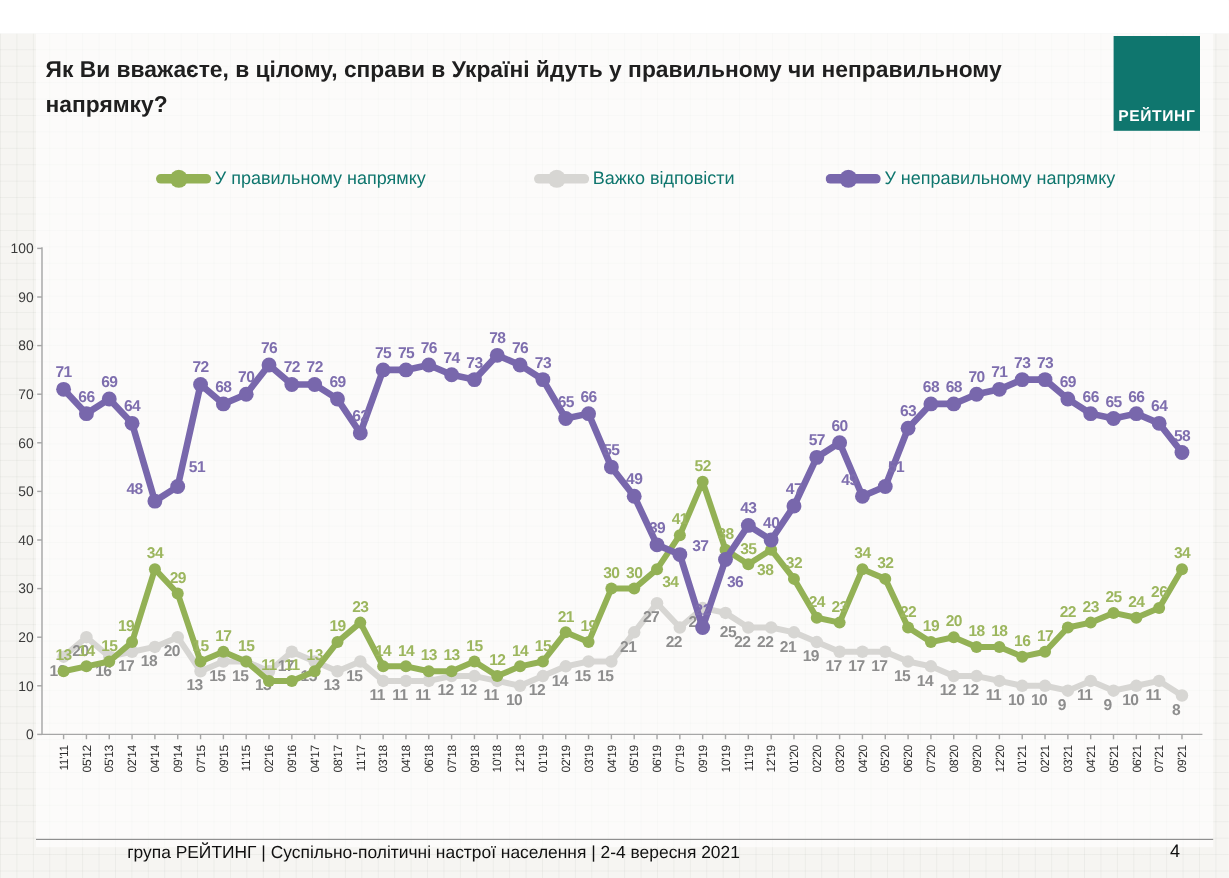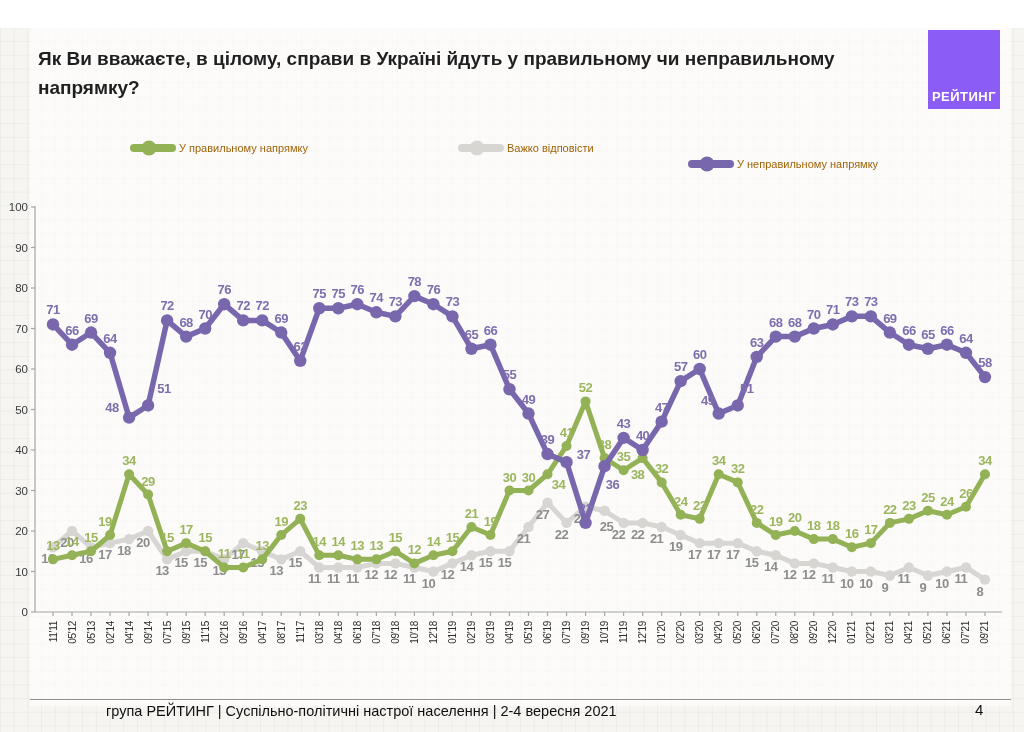--- a/index.html
+++ b/index.html
@@ -13,30 +13,30 @@
     background-size:13.7px 13.7px;
     position:relative;
   }
   .topstrip{position:absolute;left:0;top:0;width:1024px;height:28px;background:#ffffff;}
   .slide{position:absolute;left:30px;top:28px;width:981px;height:678px;background:rgba(255,255,255,0.62);}
   .title{
     position:absolute;left:38px;top:45px;width:890px;
     font-size:19px;font-weight:bold;color:#1f1f1f;line-height:1.5;letter-spacing:0;
   }
   .logo{
-    position:absolute;left:928px;top:30px;width:72px;height:79px;background:#8b5cf6;
+    position:absolute;left:928px;top:30px;width:72px;height:79px;background:#0f766e;
   }
   .logo span{
     position:absolute;left:0;right:0;bottom:5px;text-align:center;
     color:#ffffff;font-weight:bold;font-size:13px;letter-spacing:0.5px;
   }
   .legend{position:absolute;left:0;top:0;}
   .legend-item{position:absolute;display:flex;align-items:center;white-space:nowrap;}
   .legend-item svg{margin-right:3px;}
-  .legend-item .ltxt{font-size:11px;color:#a16207;}
+  .legend-item .ltxt{font-size:15px;color:#0f766e;}
   #chart{position:absolute;left:0;top:0;}
   .axis{stroke:#a6a6a6;stroke-width:1.2;fill:none;}
   .ylab{font-size:11.5px;fill:#3a3a3a;font-family:"Liberation Sans","DejaVu Sans",sans-serif;}
   .xlab{font-size:10px;fill:#2d2d2d;font-family:"Liberation Sans","DejaVu Sans",sans-serif;letter-spacing:-0.3px;}
   .dlab{font-size:13px;font-weight:bold;font-family:"Liberation Sans","DejaVu Sans",sans-serif;letter-spacing:-0.5px;text-anchor:middle;}
   .footline{position:absolute;left:30px;top:699px;width:981px;height:1px;background:#8f8f8f;}
   .footer{position:absolute;left:84px;top:703px;font-size:14.5px;color:#101010;margin-left:22px;}
   .pagenum{position:absolute;left:975px;top:701px;font-size:15px;color:#101010;}
 </style>
 </head>
@@ -52,28 +52,28 @@
 </div>
 
 <div class="legend">
   <div class="legend-item" style="left:130px;top:140px;">
     <svg width="46" height="16">
       <line x1="4" y1="8" x2="42" y2="8" stroke-width="8" stroke-linecap="round" stroke="#93b155"></line>
       <circle cx="19" cy="8" r="7.5" fill="#93b155"></circle>
     </svg>
     <span class="ltxt">У правильному напрямку</span>
   </div>
-  <div class="legend-item" style="left:458px;top:140px;text-align:right;">
+  <div class="legend-item" style="left:445px;top:140px;text-align:right;">
     <svg width="46" height="16">
       <line x1="4" y1="8" x2="42" y2="8" stroke-width="8" stroke-linecap="round" stroke="#d7d6d3"></line>
       <circle cx="19" cy="8" r="7.5" fill="#d7d6d3"></circle>
     </svg>
     <span class="ltxt">Важко відповісти</span>
   </div>
-  <div class="legend-item" style="left:688px;top:156px;align-items:center;">
+  <div class="legend-item" style="left:688px;top:140px;align-items:center;">
     <svg width="46" height="16">
       <line x1="4" y1="8" x2="42" y2="8" stroke-width="8" stroke-linecap="round" stroke="#7867ac"></line>
       <circle cx="19" cy="8" r="7.5" fill="#7867ac"></circle>
     </svg>
     <span class="ltxt">У неправильному напрямку</span>
   </div>
 </div>
 
 <svg id="chart" width="1024" height="732" viewBox="0 0 1024 732">
     <line x1="35" y1="206" x2="35" y2="612" class="axis"></line>

